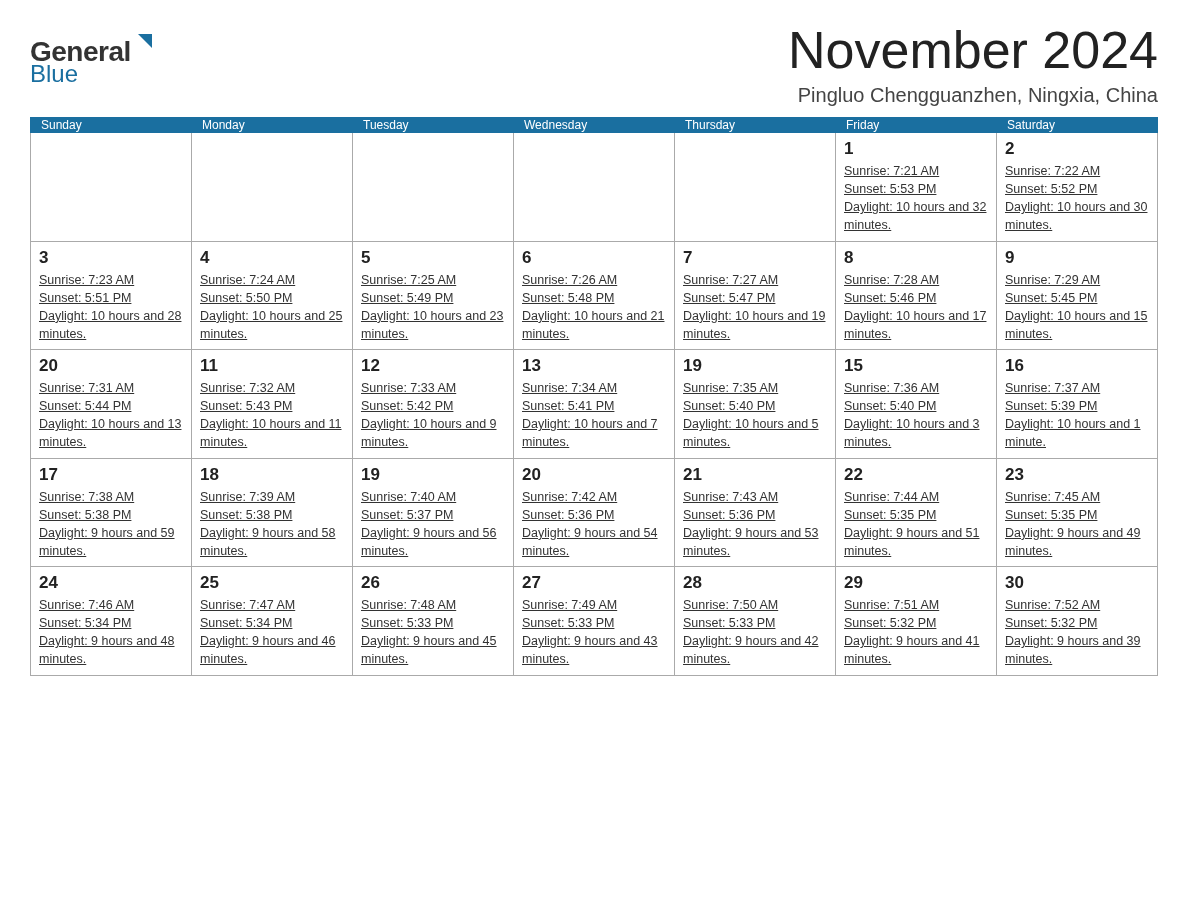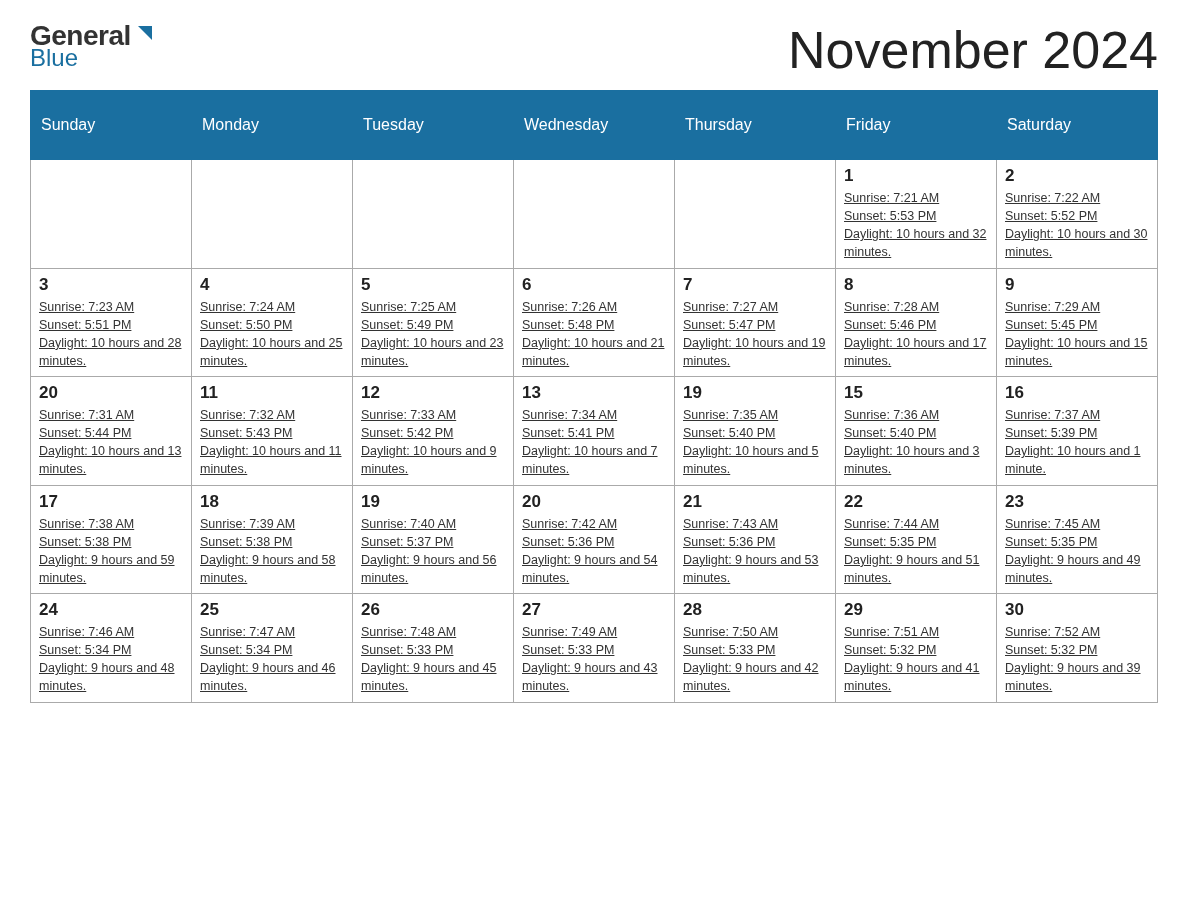--- a/index.html
+++ b/index.html
@@ -19,20 +19,21 @@
     .logo {
       display: flex;
       flex-direction: column;
       align-items: flex-start;
     }
     .logo-general {
       font-size: 28px;
       font-weight: bold;
       color: #333;
       letter-spacing: -0.5px;
+      margin-top: 16px;
     }
     .logo-blue {
       font-size: 24px;
       font-weight: normal;
       color: #1a6fa0;
       margin-top: -8px;
     }
     .title-area {
       text-align: right;
     }
@@ -47,23 +48,23 @@
       margin-top: 4px;
     }
     .calendar {
       width: 100%;
       border-collapse: collapse;
       border: 1px solid #999;
     }
     .calendar th {
       background-color: #1a6fa0;
       color: #fff;
-      font-size: 16px;
+      font-size: 12px;
       font-weight: normal;
-      padding: 25px 10px;
+      padding: 0 10px;
       text-align: left;
       border: 1px solid #1a6fa0;
     }
     .calendar td {
       vertical-align: top;
       padding: 6px 8px;
       border: 1px solid #aaa;
       width: 14.28%;
       min-height: 100px;
       font-size: 13px;
@@ -98,20 +99,21 @@
       <span style="display:inline-block;margin-left:3px;margin-bottom:2px;">
         <svg width="22" height="22" viewBox="0 0 22 22">
           <polygon points="4,4 18,4 18,18" fill="#1a6fa0"></polygon>
         </svg>
       </span>
     </div>
     <div class="logo-blue">Blue</div>
   </div>
   <div class="title-area">
     <div class="month-title">November 2024</div>
+    <div class="location-title">Pingluo Chengguanzhen, Ningxia, China</div>
   </div>
 </div>
 
 <table class="calendar">
   <thead>
     <tr>
     <th>Sunday</th>
         <th>Monday</th>
         <th>Tuesday</th>
         <th>Wednesday</th>

